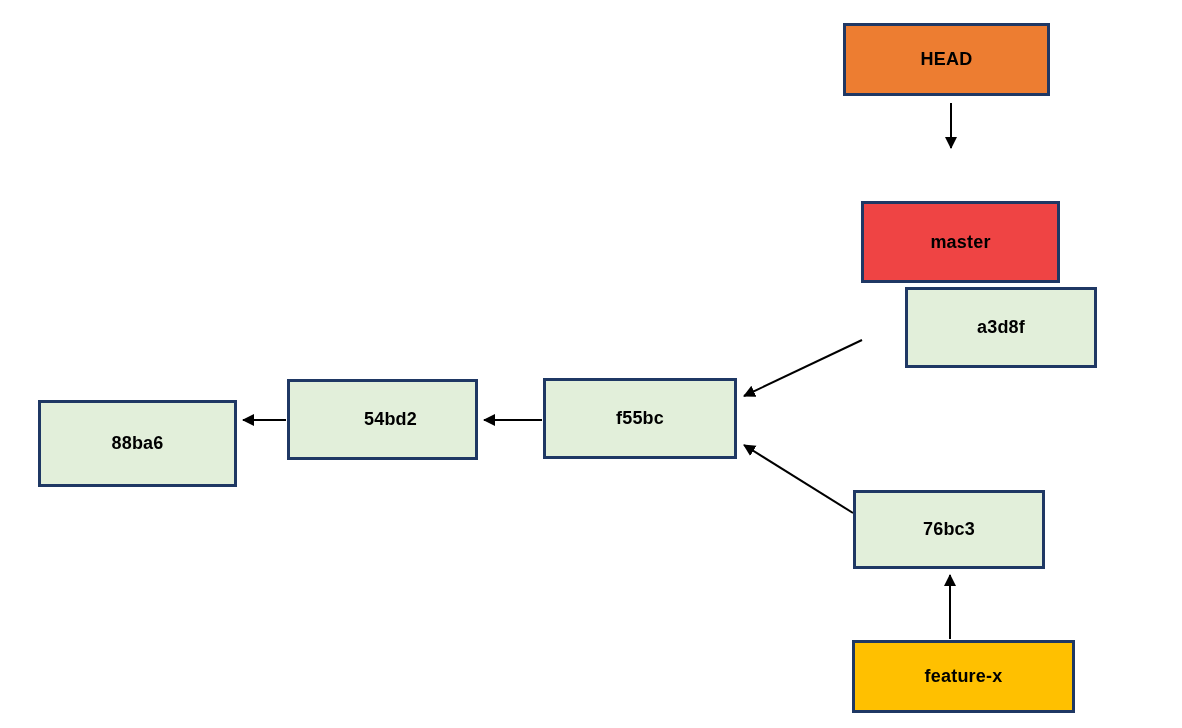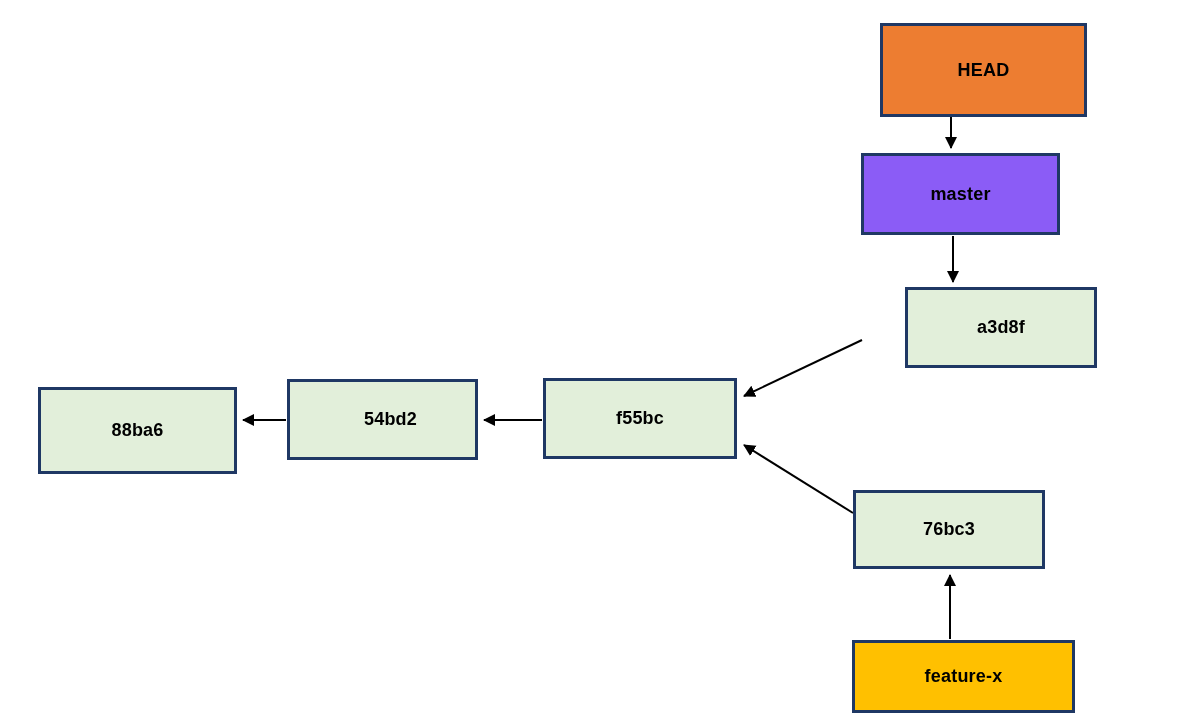--- a/index.html
+++ b/index.html
@@ -29,24 +29,24 @@
   }
   #edges {
     position: absolute;
     left: 0;
     top: 0;
     width: 1182px;
     height: 728px;
     pointer-events: none;
   }
   
-  #node-head      { left: 880px; top:  23px; width: 207px; height: 94px; }
+  #node-head      { left: 843px; top:  23px; width: 207px; height: 73px; }
   #node-master    { left: 861px; top: 153px; width: 199px; height: 82px; }
   #node-a3d8f     { left: 863px; top: 287px; width: 192px; height: 81px; margin-left: 42px; }
-  #node-88ba6     { left:  38px; top: 387px; width: 199px; height: 87px; }
+  #node-88ba6     { left:  38px; top: 400px; width: 199px; height: 87px; }
   #node-54bd2     { left: 287px; top: 379px; width: 191px; height: 81px; padding-left: 16px; }
   #node-f55bc     { left: 543px; top: 378px; width: 194px; height: 81px; text-align: right; }
   #node-76bc3     { left: 853px; top: 490px; width: 192px; height: 79px; }
   #node-feature-x { left: 852px; top: 640px; width: 223px; height: 73px; }
 </style>
 </head>
 <body>
 
 <div id="canvas">
 
@@ -64,21 +64,21 @@
       <line x1="286" y1="420" x2="243" y2="420" marker-end="url(#arrowhead)"></line>
       <line x1="853" y1="513" x2="744" y2="445" marker-end="url(#arrowhead)"></line>
       <line x1="950" y1="639" x2="950" y2="575" marker-end="url(#arrowhead)"></line>
     </g>
   </svg>
 
   <div class="node" id="node-head" style="background-color: rgb(237, 125, 49); border-color: rgb(31, 56, 100);">
     <span>HEAD</span>
   </div>
 
-  <div class="node" id="node-master" style="background-color: #8b5cf6; border-color: rgb(31, 56, 100);">
+  <div class="node" id="node-master" style="background-color: #ef4444; border-color: rgb(31, 56, 100); margin-top: 48px;">
     <span>master</span>
   </div>
 
   <div class="node" id="node-a3d8f" style="background-color: rgb(226, 239, 218); border-color: rgb(31, 56, 100);">
     <span>a3d8f</span>
   </div>
 
   <div class="node" id="node-f55bc" style="background-color: rgb(226, 239, 218); border-color: rgb(31, 56, 100);">
     <span>f55bc</span>
   </div>

